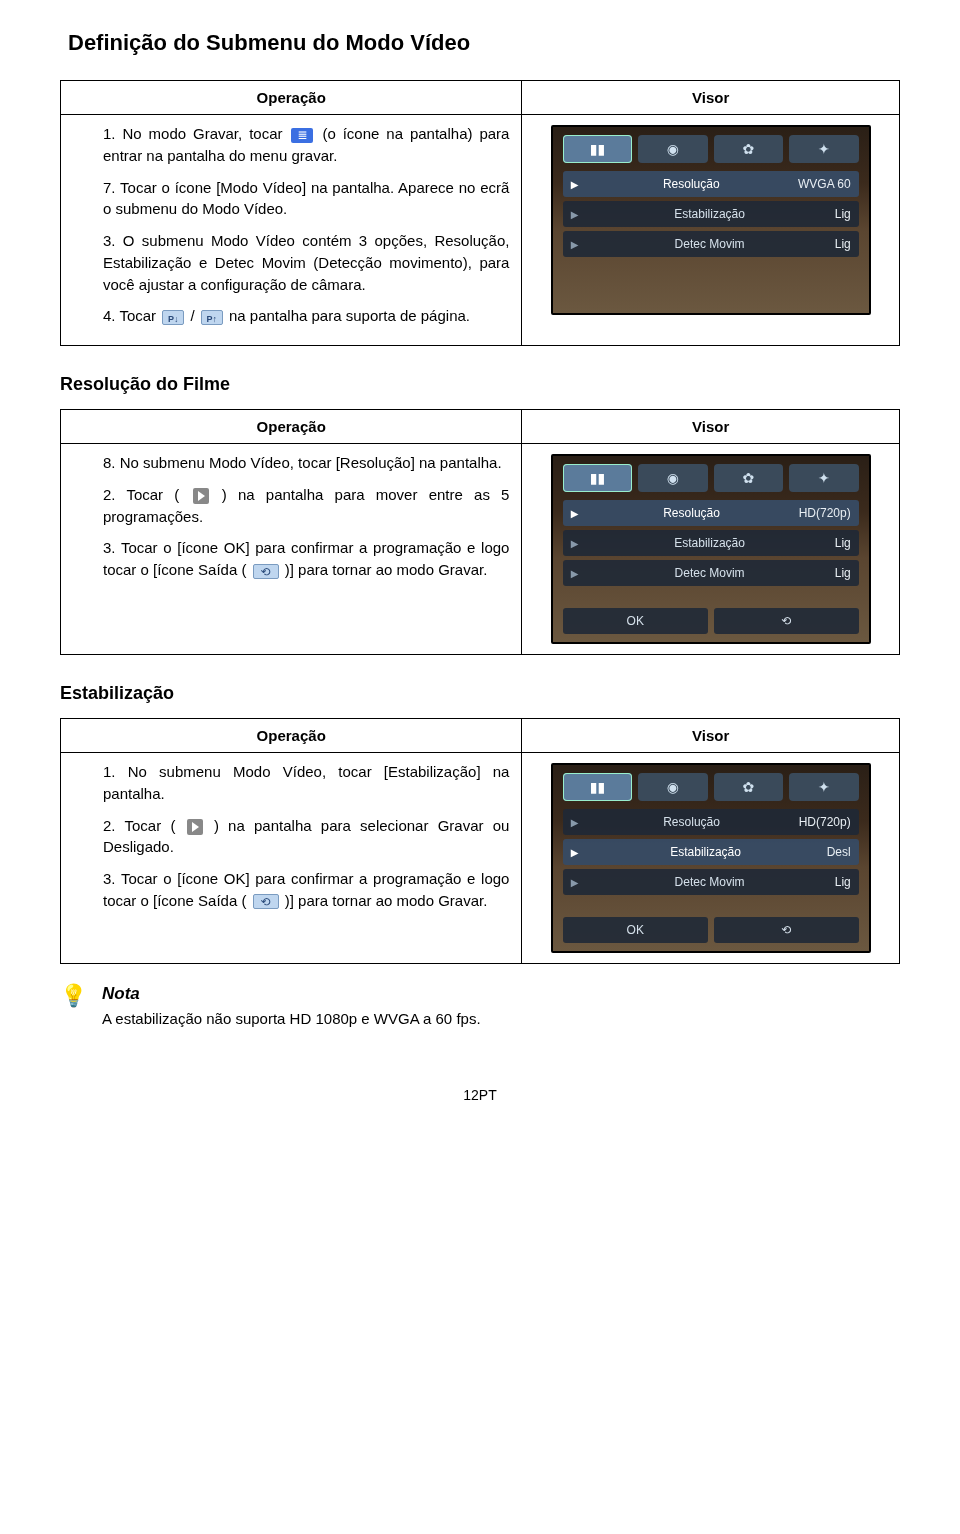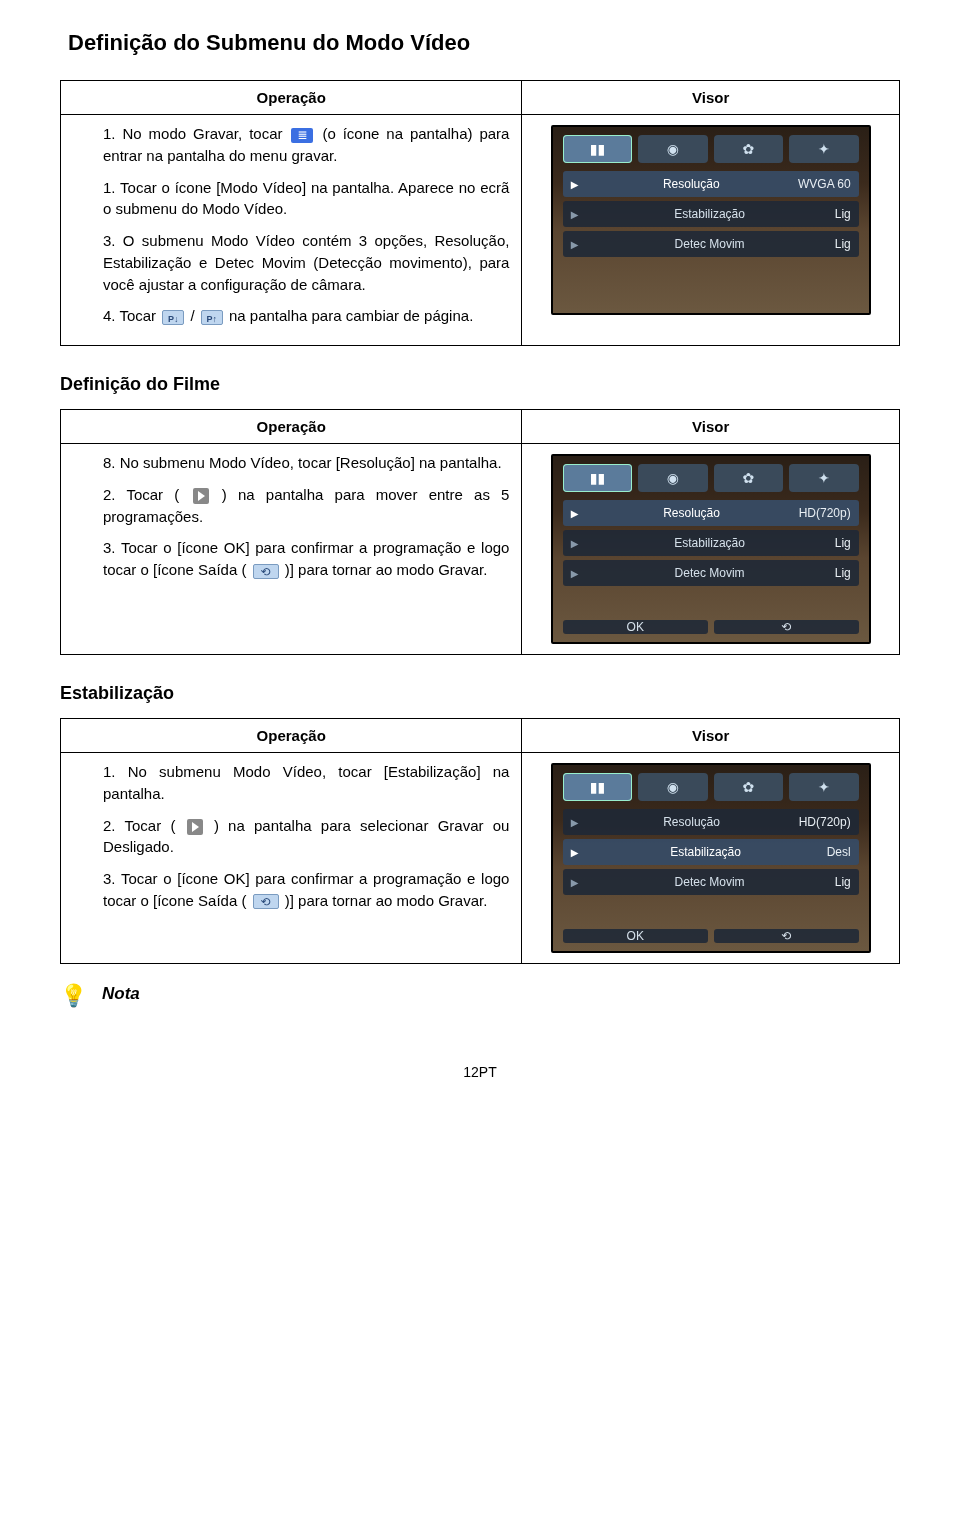--- a/index.html
+++ b/index.html
@@ -87,21 +87,21 @@
     background: rgba(30,40,55,0.88);
     display: flex; align-items: center; padding: 0 8px;
     color: #d5e0ea; font-size: 12px;
   }
   .cam .row .tri { color: #89a; margin-right: 6px; font-size: 10px; }
   .cam .row.sel .tri { color: #fff; }
   .cam .row .lbl { flex: 1; }
   .cam .row .val { color: #e8eef3; text-align: right; }
   .cam .row.sel { background: rgba(55,75,100,0.95); color: #fff; }
   .cam .bottom {
-    position: absolute; left: 10px; right: 10px; bottom: 8px; height: 14px;
+    position: absolute; left: 10px; right: 10px; bottom: 8px; height: 26px;
     display: flex; gap: 6px;
   }
   .cam .bottom .btn {
     flex: 1; background: rgba(30,40,55,0.88); border-radius: 3px;
     color: #d5e0ea; font-size: 12px; display: flex; align-items: center; justify-content: center;
   }
 
   .note-block { margin-top: 20px; padding-left: 42px; position: relative; }
   .note-block .bulb {
     position: absolute; left: 0; top: -2px; width: 28px; height: 28px;
@@ -128,28 +128,28 @@
     <th>Visor</th>
   </tr>
   <tr>
     <td class="op-col">
       <ol class="op-list">
         <li>
           <span>1.  No modo Gravar, tocar </span>
           <span class="inline-icon icon-menu"></span>
           <span> (o ícone na pantalha) para entrar na pantalha do menu gravar.</span>
         </li>
-        <li>1.  Tocar o ícone [Modo Vídeo] na pantalha. Aparece no ecrã o submenu do Modo Vídeo.</li>
+        <li>7.  Tocar o ícone [Modo Vídeo] na pantalha. Aparece no ecrã o submenu do Modo Vídeo.</li>
         <li>3.  O submenu Modo Vídeo contém 3 opções, Resolução, Estabilização e Detec Movim (Detecção movimento), para você ajustar a configuração de câmara.</li>
         <li>
           <span>4.  Tocar </span>
           <span class="inline-icon icon-pdown"></span>
           <span>/ </span>
           <span class="inline-icon icon-pup"></span>
-          <span> na pantalha para cambiar de página.</span>
+          <span> na pantalha para suporta de página.</span>
         </li>
       </ol>
     </td>
     <td class="visor-col">
       <div class="cam">
         <div class="tabs">
           <div class="tab active">▮▮</div>
           <div class="tab">◉</div>
           <div class="tab">✿</div>
           <div class="tab">✦</div>
@@ -170,21 +170,21 @@
                 <span class="lbl">Detec Movim</span>
                 <span class="val">Lig</span>
               </div>
             </div>
       </div>
     </td>
   </tr>
 </tbody>
   </table>
 
-<h2 class="section-title">Definição do Filme</h2>
+<h2 class="section-title">Resolução do Filme</h2>
 <table class="op-visor">
   <tbody>
       <tr>
     <th>Operação</th>
     <th>Visor</th>
   </tr>
   <tr>
     <td class="op-col">
       <ol class="op-list">
         <li>8.  No submenu Modo Vídeo, tocar [Resolução] na pantalha.</li>
@@ -289,19 +289,20 @@
         </div>
       </div>
     </td>
   </tr>
 </tbody>
   </table>
 
 <div class="note-block">
   <div class="bulb">💡</div>
   <div class="note-title">Nota</div>
+  <div class="note-text">A estabilização não suporta HD 1080p e WVGA a 60 fps.</div>
 </div>
 
 <div class="footer">
   <span></span>
   <span>12</span>
   <span>PT</span>
 </div>
 
 </body></html>

